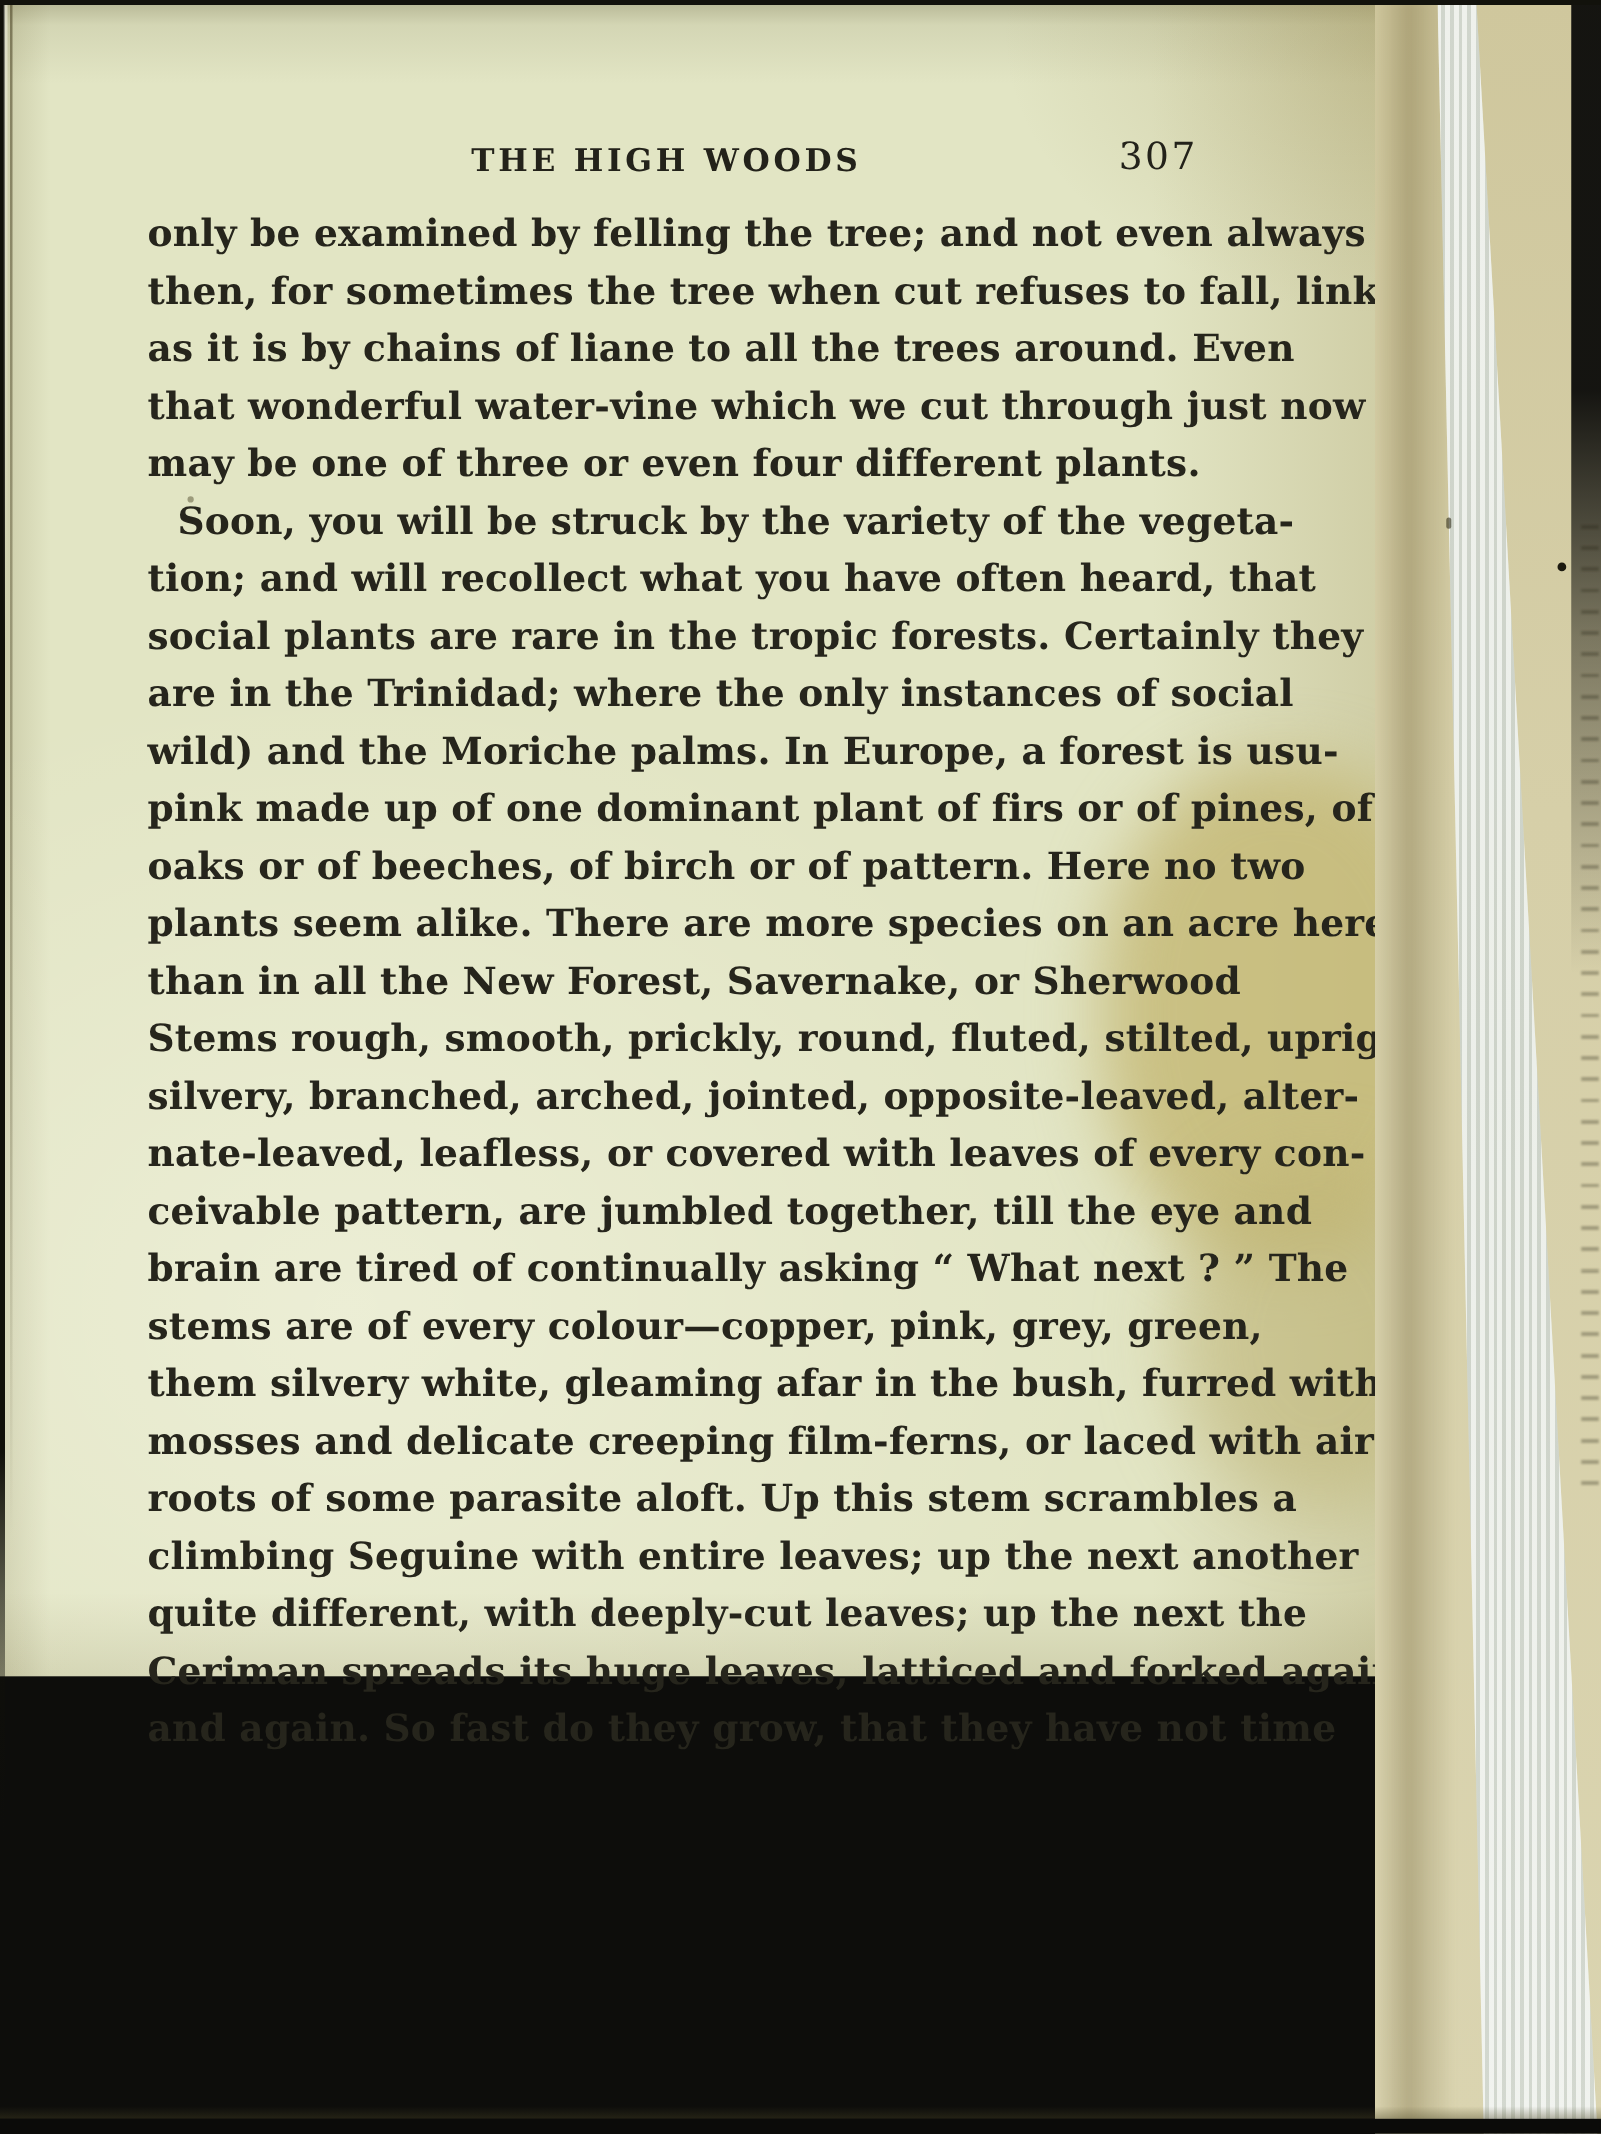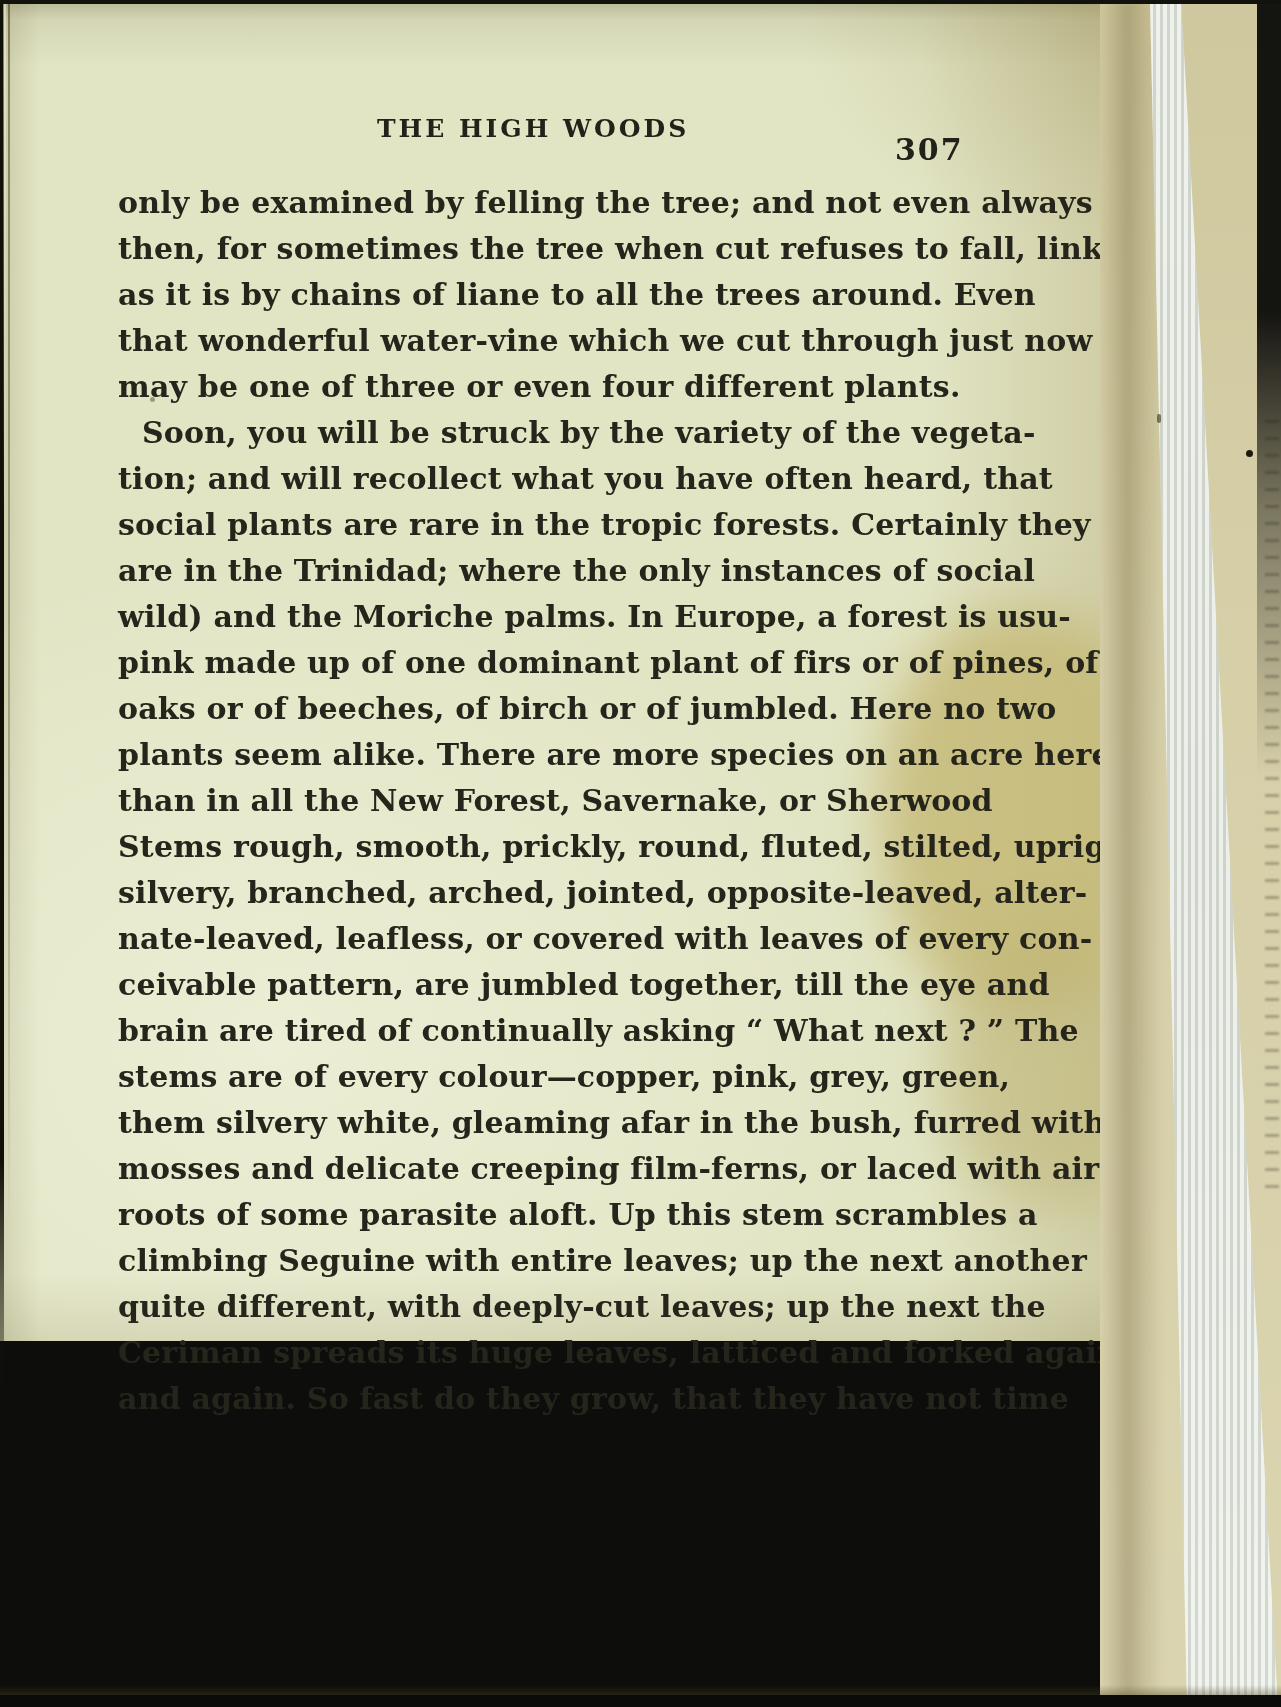--- a/index.html
+++ b/index.html
@@ -26,26 +26,26 @@
   .blob2{position:absolute;left:940px;top:930px;width:230px;height:280px;
     background:rgba(190,178,115,0.55);filter:blur(30px);border-radius:50%;}
   
   .running-header{
     position:absolute;left:377px;top:114px;
     font-size:25px;font-weight:bold;letter-spacing:3px;
     color:#23221a; white-space:nowrap;
   }
   .page-number{
     position:absolute;left:895px;top:108px;width:62px;
-    font-size:30px;font-weight:bold;letter-spacing:2px;
-    color:#23221a;text-align:center;margin-top:24px;
+    font-size:30px;font-weight:normal;letter-spacing:2px;
+    color:#23221a;text-align:center;
   }
   
   .body-text{
-    position:absolute;left:118px;top:180px;width:838px;
+    position:absolute;left:118px;top:165px;width:838px;
     color:#26251c;
   }
   .line{
     height:46px;line-height:46px;font-size:30px;font-weight:600;
     white-space:nowrap;
     text-align:justify;text-align-last:justify;text-justify:inter-word;
     letter-spacing:0.2px;
   }
   .line.indent{padding-left:24px;}
   .line.lastline{text-align-last:left;}
@@ -99,21 +99,21 @@
         <div class="line">then, for sometimes the tree when cut refuses to fall, linked</div>
         <div class="line">as it is by chains of liane to all the trees around.  Even</div>
         <div class="line">that wonderful water-vine which we cut through just now</div>
         <div class="line lastline">may be one of three or even four different plants.</div>
         <div class="line indent">Soon, you will be struck by the variety of the vegeta-</div>
         <div class="line">tion; and will recollect what you have often heard, that</div>
         <div class="line">social plants are rare in the tropic forests.  Certainly they</div>
         <div class="line">are in the Trinidad; where the only instances of social</div>
         <div class="line">wild) and the Moriche palms.  In Europe, a forest is usu-</div>
         <div class="line">pink made up of one dominant plant of firs or of pines, of</div>
-        <div class="line">oaks or of beeches, of birch or of jumbled.  Here no two</div>
+        <div class="line">oaks or of beeches, of birch or of pattern.  Here no two</div>
         <div class="line">plants seem alike.  There are more species on an acre here</div>
         <div class="line">than in all the New Forest, Savernake, or Sherwood</div>
         <div class="line">Stems rough, smooth, prickly, round, fluted, stilted, upright,</div>
         <div class="line">silvery, branched, arched, jointed, opposite-leaved, alter-</div>
         <div class="line">nate-leaved, leafless, or covered with leaves of every con-</div>
         <div class="line">ceivable pattern, are jumbled together, till the eye and</div>
         <div class="line">brain are tired of continually asking “ What next ? ”  The</div>
         <div class="line">stems are of every colour—copper, pink, grey, green,</div>
         <div class="line">them silvery white, gleaming afar in the bush, furred with</div>
         <div class="line">mosses and delicate creeping film-ferns, or laced with air-</div>

